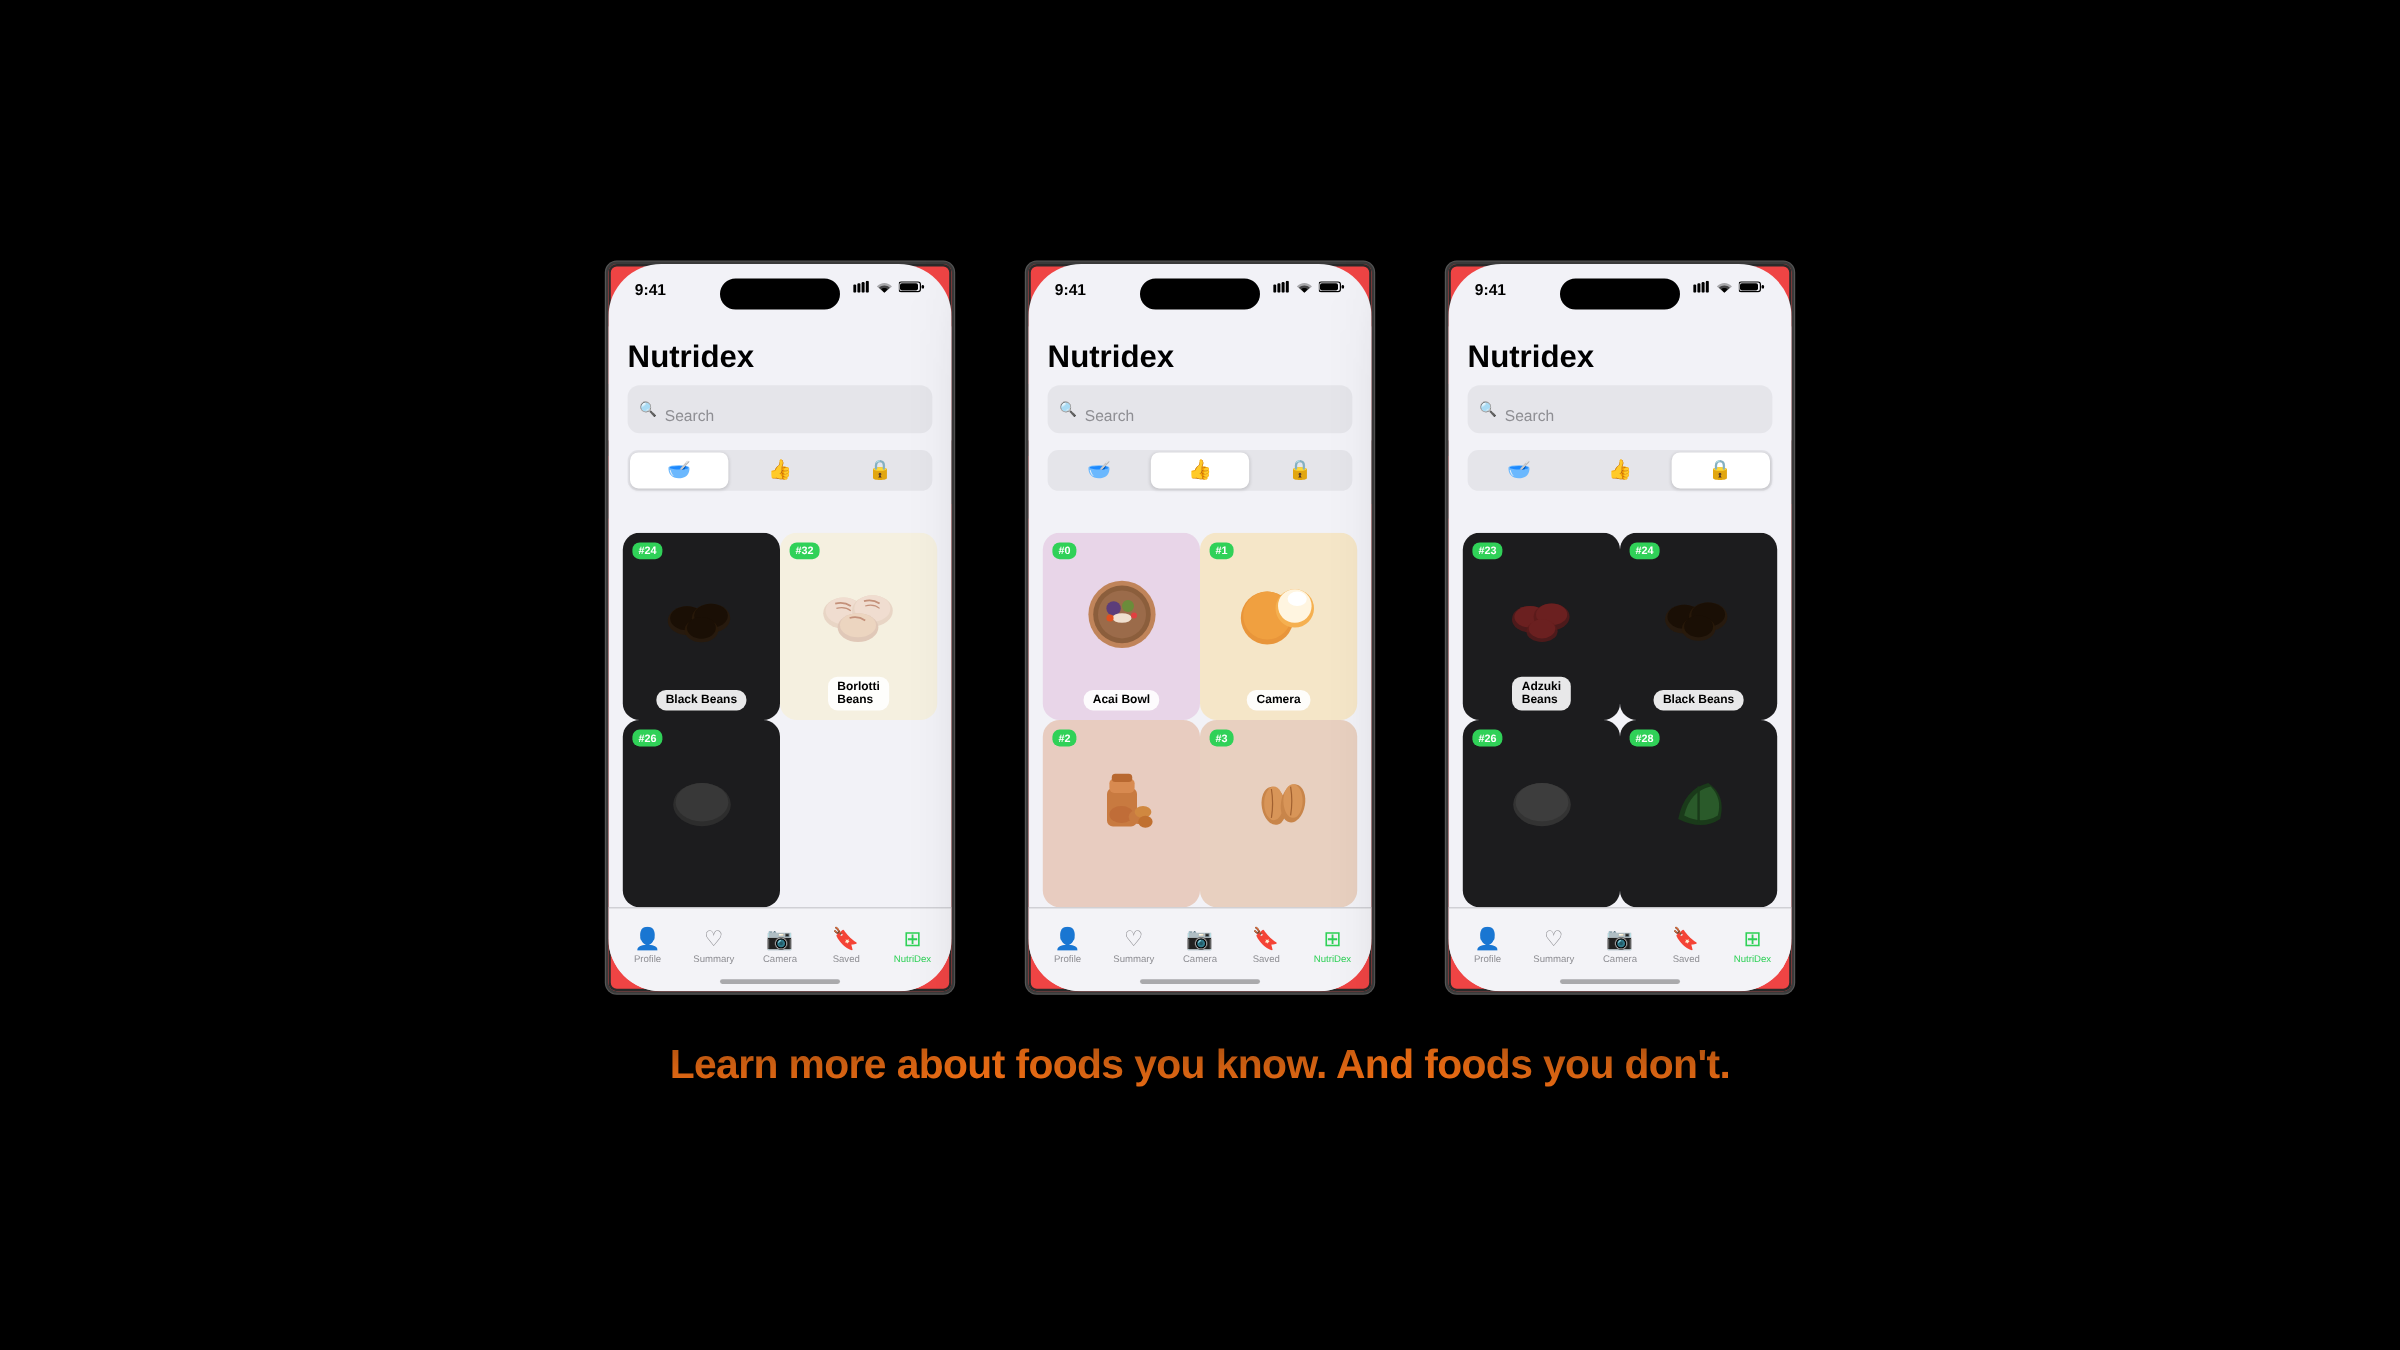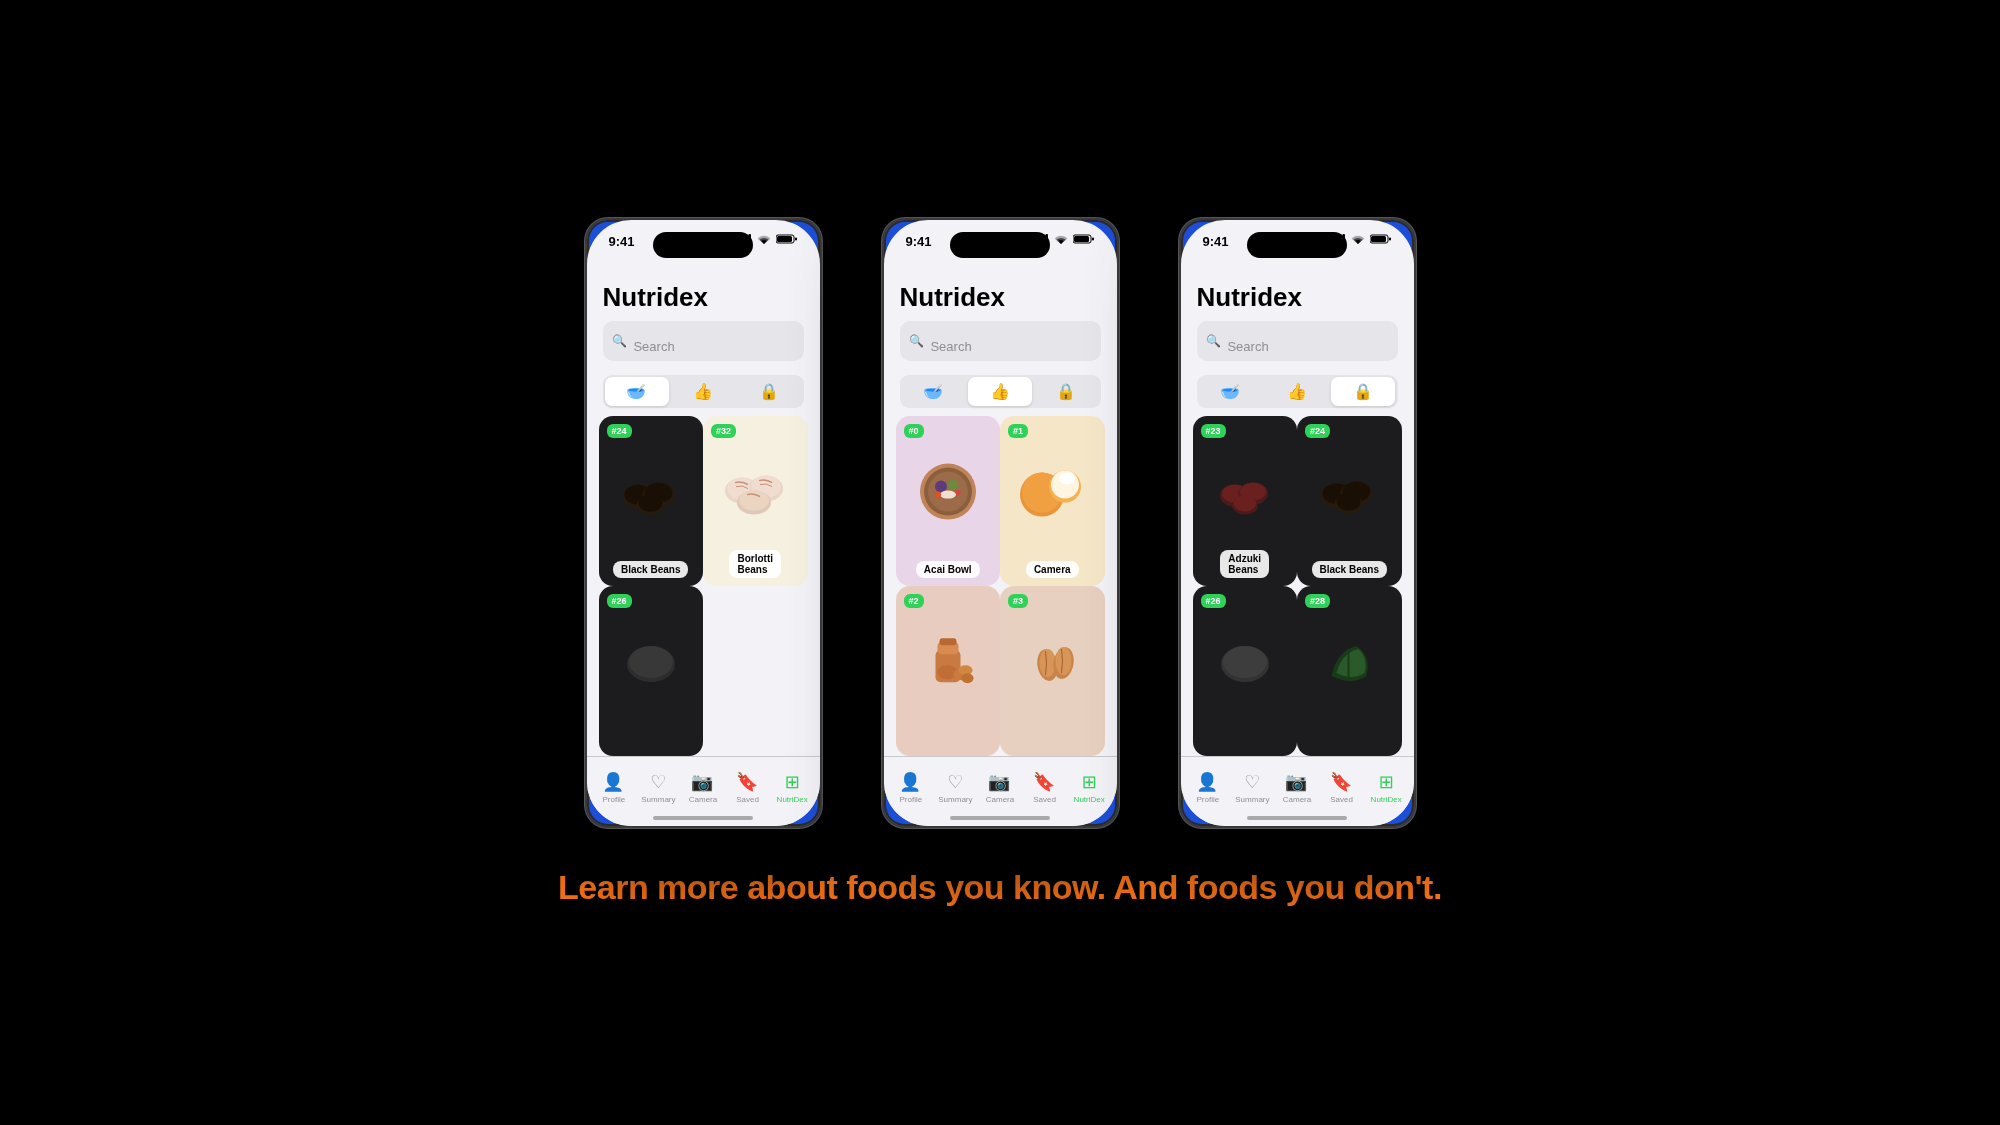--- a/index.html
+++ b/index.html
@@ -18,24 +18,24 @@
     .phones-container {
       display: flex;
       flex-direction: row;
       align-items: center;
       justify-content: center;
       gap: 60px;
       margin-bottom: 40px;
     }
 
     .phone-frame {
-      width: 237px;
+      width: 290px;
       height: 610px;
-      background: #1d4ed8;
-      border-radius: 23px;
+      background: #ef4444;
+      border-radius: 9px;
       border: 2px solid #3a3a3a;
       position: relative;
       overflow: hidden;
       box-shadow: 0 0 0 1px #555, inset 0 0 0 2px #2a2a2a, 0 30px 80px rgba(0,0,0,0.8);
     }
 
     
     .dynamic-island {
       position: absolute;
       top: 12px;
@@ -160,20 +160,21 @@
     }
 
     
     .food-grid {
       flex: 1;
       padding: 0 12px;
       display: grid;
       grid-template-columns: 1fr 1fr;
       gap: 0;
       overflow: hidden;
+      margin-top: 27px;
     }
 
     .food-card {
       border-radius: 14px;
       position: relative;
       overflow: hidden;
       display: flex;
       align-items: flex-end;
       justify-content: center;
       padding-bottom: 8px;

